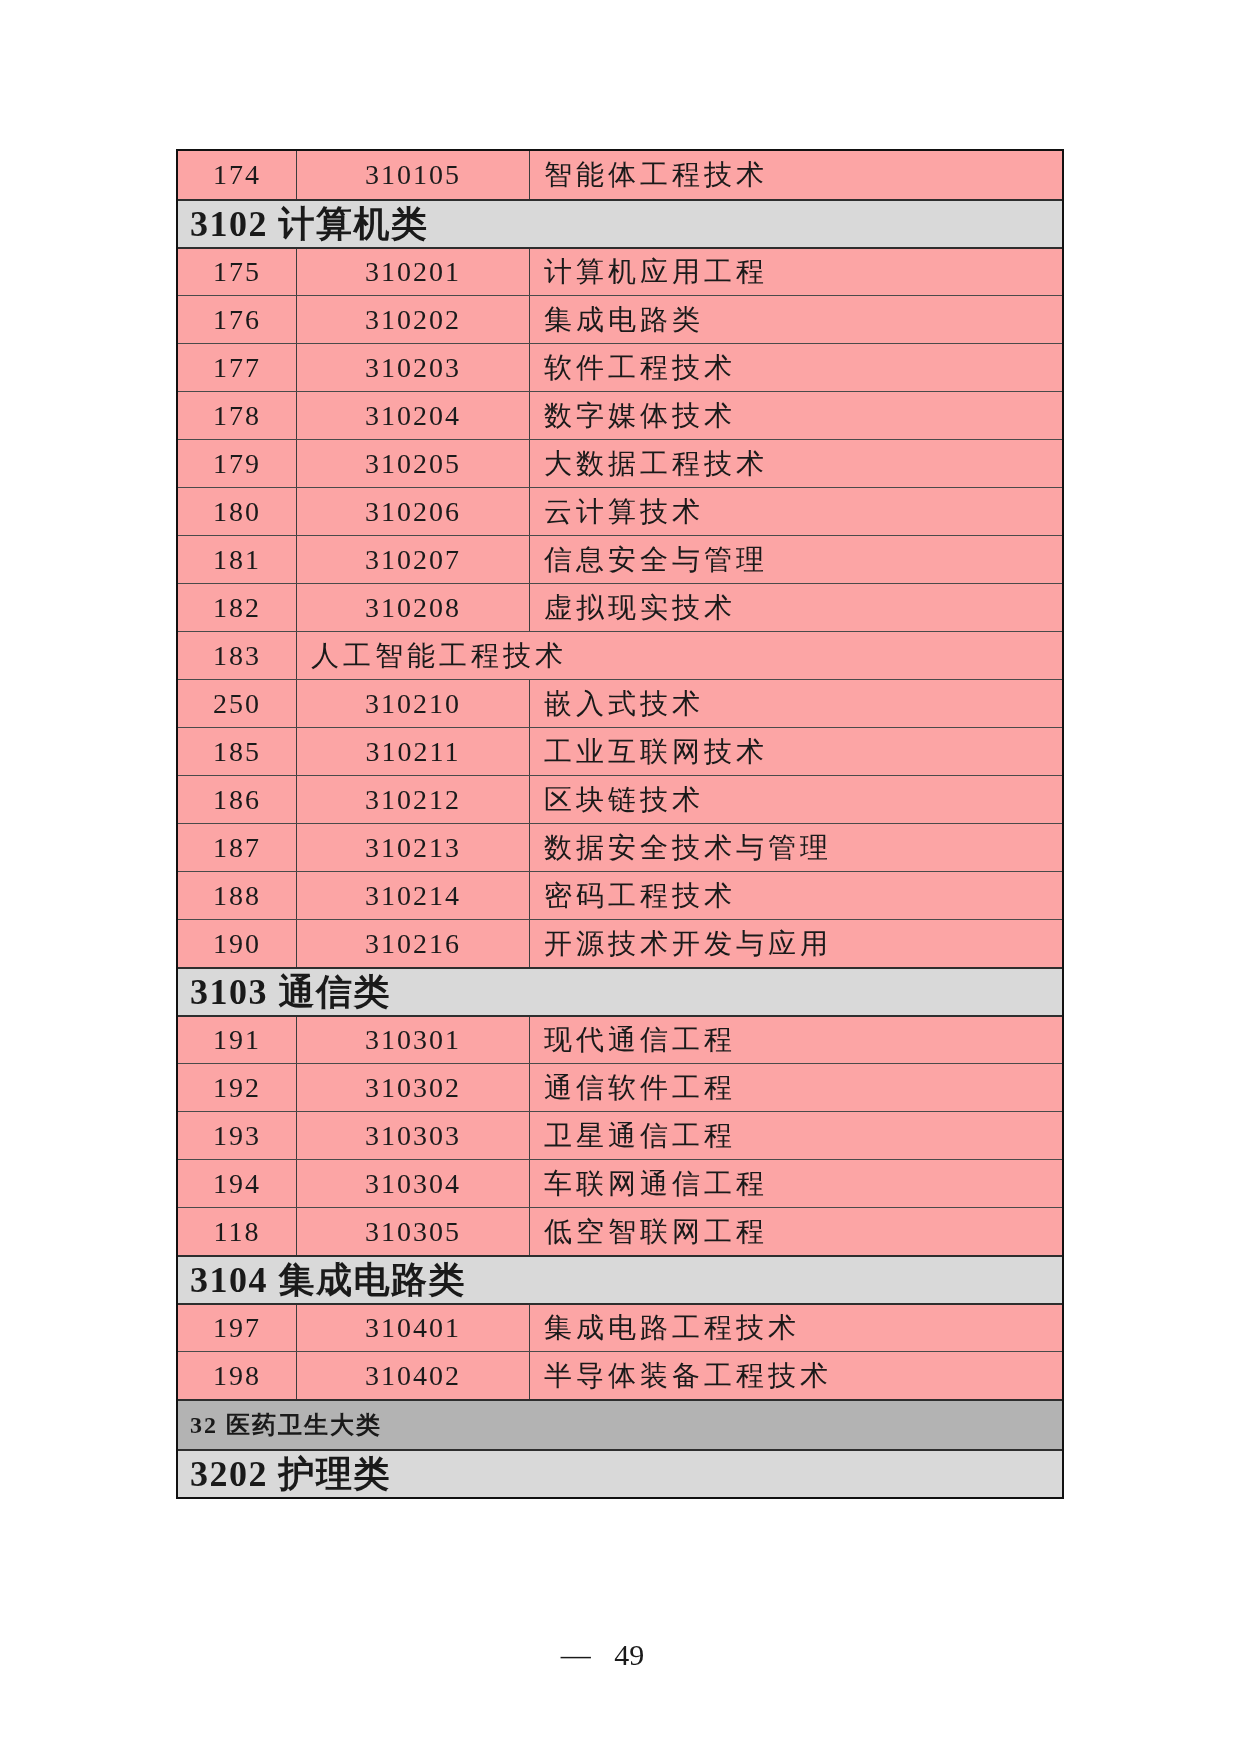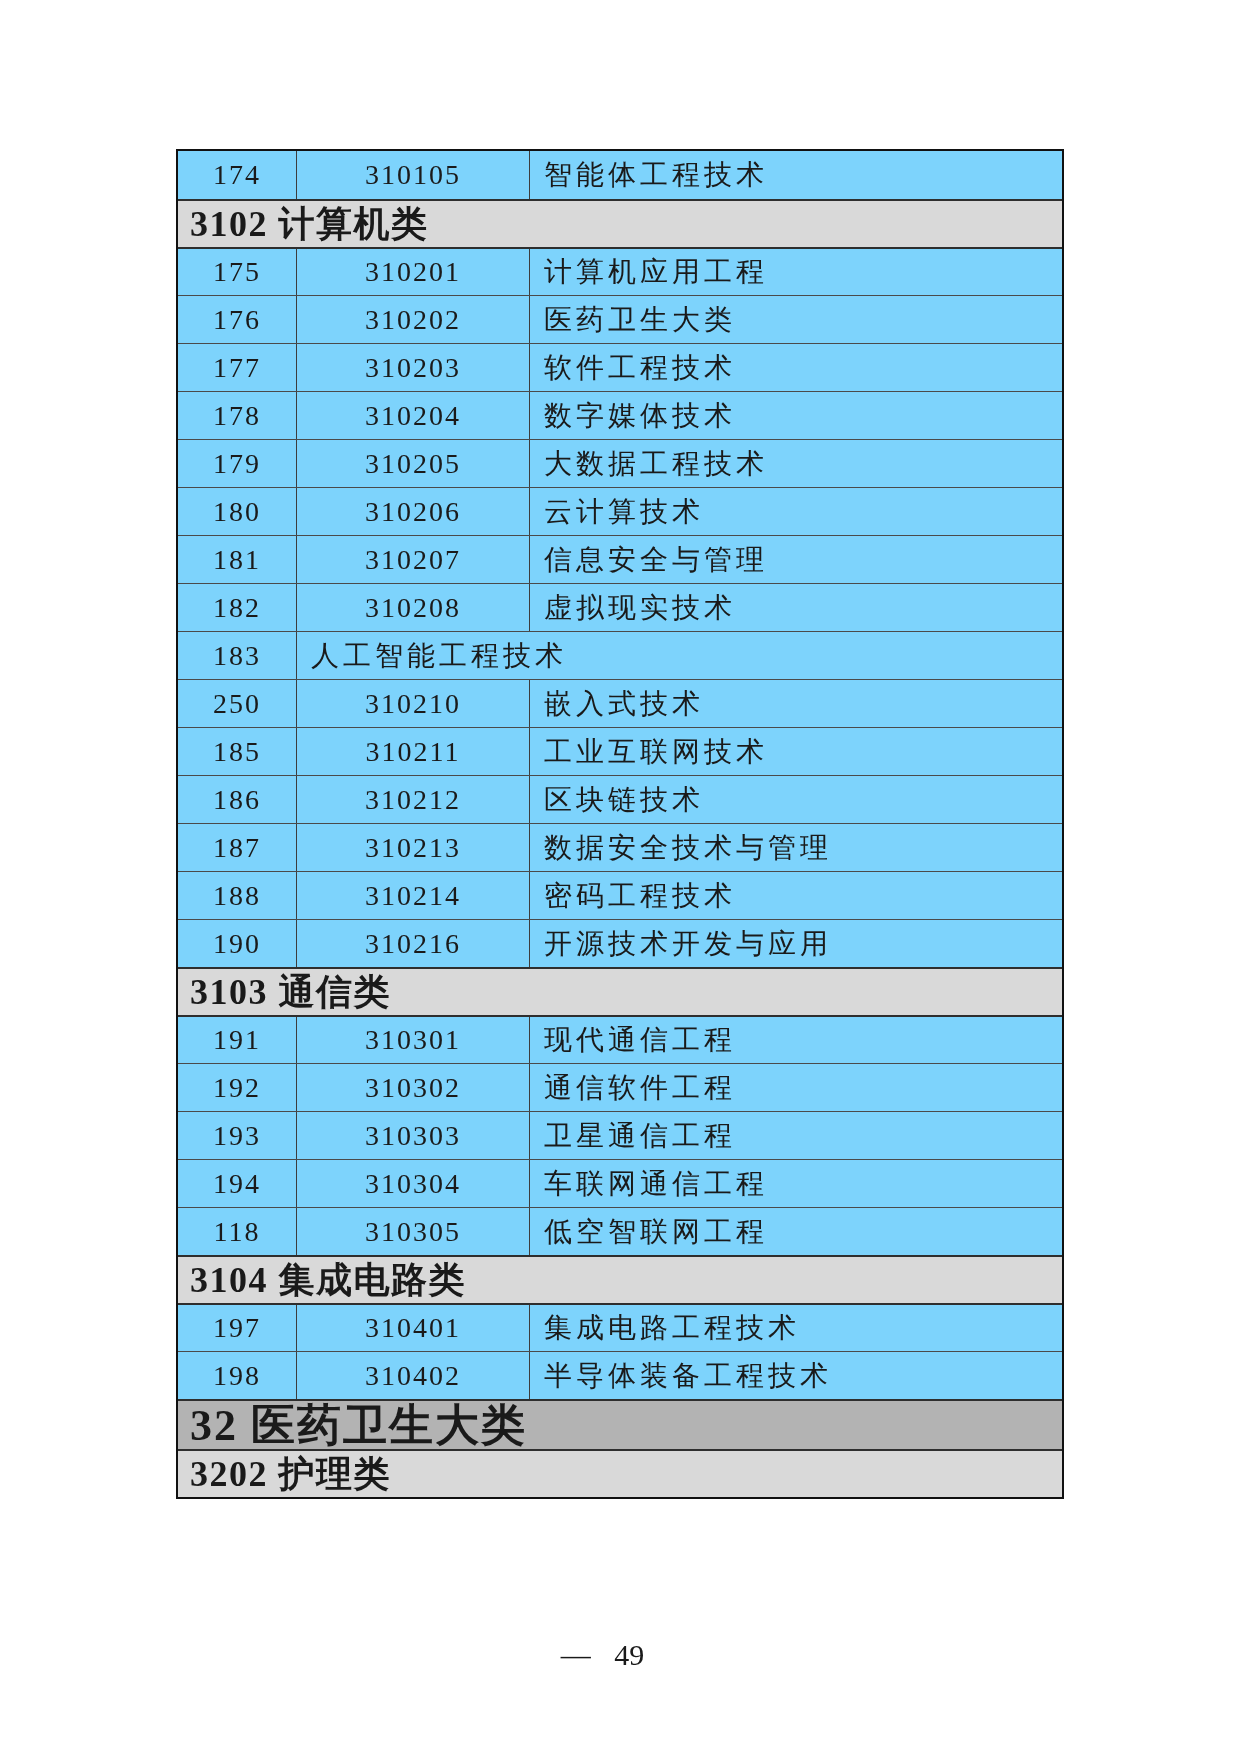--- a/index.html
+++ b/index.html
@@ -32,21 +32,21 @@
     display: flex;
     align-items: stretch;
     border-top: 1.5px solid #4a4a4a;
   }
   .row:first-child { border-top: none; }
 
   
   .section-row, .major-row { border-top: 2px solid #2e2e2e; }
   .section-row + .row, .major-row + .row { border-top: 2px solid #2e2e2e; }
 
-  .data-row { background: #7dd3fc; }
+  .data-row { background: #fca5a5; }
   .data-row .cell {
     box-sizing: border-box;
     display: flex;
     align-items: center;
     font-size: 28px;
     letter-spacing: 2px;
   }
   .cell.seq {
     width: 119px;
     justify-content: center;
@@ -74,21 +74,21 @@
     padding-left: 12px;
     letter-spacing: 1.5px;
   }
 
   .major-row {
     background: #b3b3b3;
     align-items: center;
     height: 50px;
   }
   .major-row .label {
-    font-size: 44px;
+    font-size: 24px;
     font-weight: bold;
     padding-left: 12px;
     letter-spacing: 2px;
   }
 
   
   .page-footer {
     position: absolute;
     top: 1638px;
     left: 0;
@@ -113,21 +113,21 @@
     <div class="label">3102 计算机类</div>
   </div>
     <div class="row data-row">
     <div class="cell seq">175</div>
     <div class="cell code">310201</div>
     <div class="cell name">计算机应用工程</div>
   </div>
     <div class="row data-row">
     <div class="cell seq">176</div>
     <div class="cell code">310202</div>
-    <div class="cell name">医药卫生大类</div>
+    <div class="cell name">集成电路类</div>
   </div>
     <div class="row data-row">
     <div class="cell seq">177</div>
     <div class="cell code">310203</div>
     <div class="cell name">软件工程技术</div>
   </div>
     <div class="row data-row">
     <div class="cell seq">178</div>
     <div class="cell code">310204</div>
     <div class="cell name">数字媒体技术</div>

